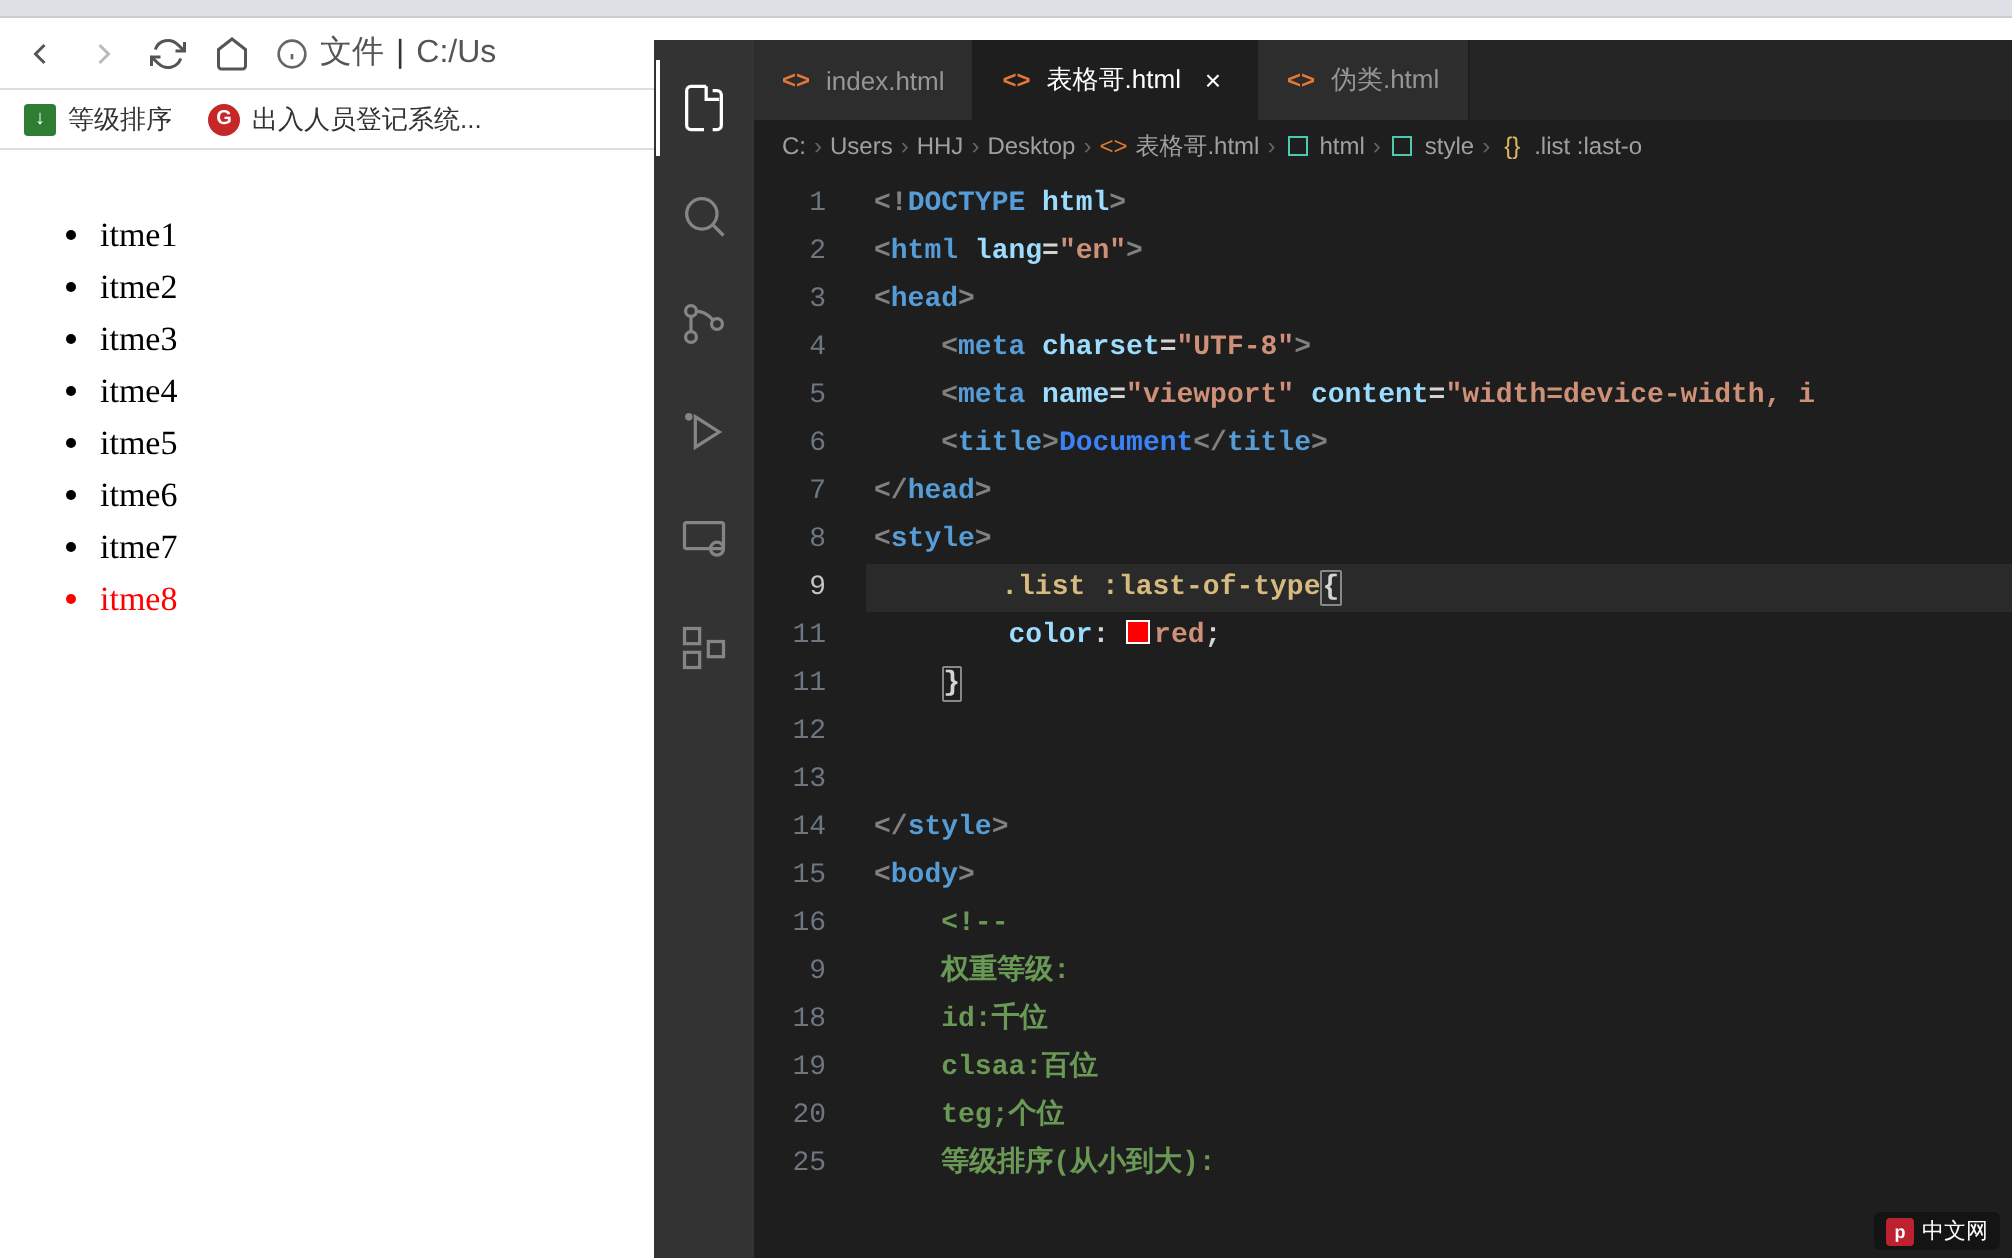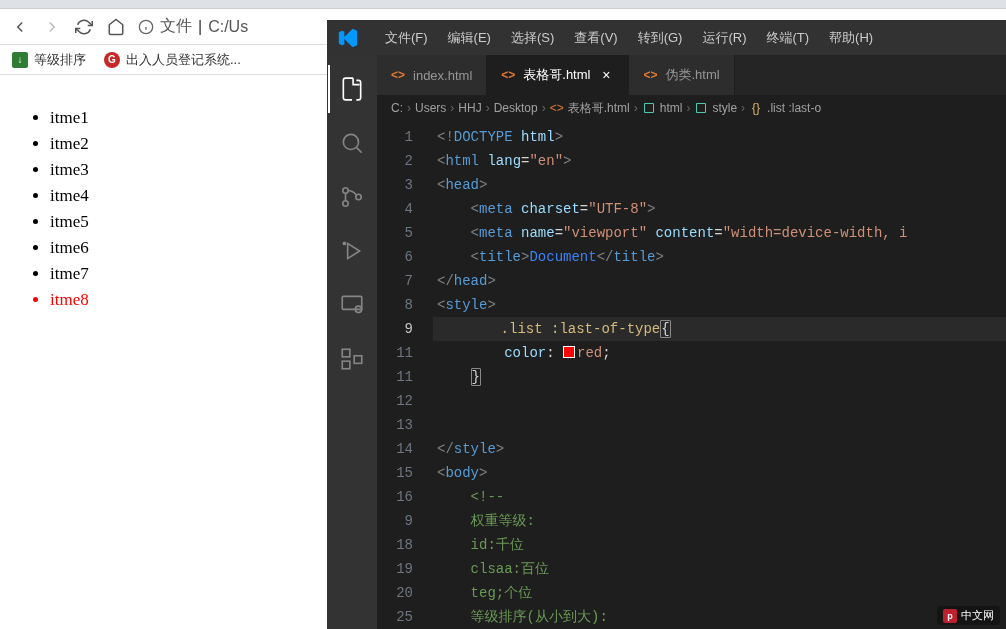--- a/index.html
+++ b/index.html
@@ -18,21 +18,21 @@
     .addr-path { color:#555; }
     
     
     .bookmarks { height: 30px; display:flex; align-items:center; gap:18px; padding: 0 12px; border-bottom:1px solid #ddd; font-size:13px; color:#333;}
     .bm { display:flex; align-items:center; gap:6px; cursor:pointer;}
     .bm-icon { width:16px; height:16px; display:flex; align-items:center; justify-content:center; border-radius:2px; font-size:10px; font-weight:bold; color:#fff;}
     .bm-icon.green { background:#2e7d32; }
     .bm-icon.red { background:#c62828; border-radius:50%; }
     
     
-    .page-content { position:absolute; top:75px; left:12px; width:354px; bottom:0; background:#fff; padding: 30px 4px; }
+    .page-content { position:absolute; top:75px; left:0; width:354px; bottom:0; background:#fff; padding: 30px 16px; }
     .page-content ul { list-style: disc; padding-left: 34px; }
     .page-content li { font-size:17px; line-height: 26px; color:#000; font-family: "Times New Roman", serif;}
     .page-content li.highlight { color: red; }
     
     
     .vscode { position:absolute; top:20px; left:327px; right:0; bottom:0; background:#252526; display:flex; flex-direction:column; font-family:"Microsoft YaHei",sans-serif; color:#ccc; }
     
     
     .vsc-menu { height:36px; background:#323233; display:flex; align-items:center; padding:0 8px; gap:4px;}
     .vsc-logo { width:26px; height:26px; display:flex; align-items:center; justify-content:center; margin-right:10px;}
@@ -67,21 +67,21 @@
     .bc-icon.html { color:#e37933;}
     .bc-icon.tag { color:#4ec9b0;}
     .bc-icon.brace { color:#dcb862;}
     
     
     .editor { flex:1; display:flex; font-family: Consolas, "Courier New", monospace; font-size:14px; line-height:24px; background:#1e1e1e; overflow:hidden;}
     .gutter { width:56px; text-align:right; padding-right:20px; color:#6e7681; user-select:none; padding-top:4px;}
     .gutter div { height:24px; }
     .gutter .cur { color:#c6c6c6; }
     .code { flex:1; padding-top:4px; white-space:pre; color:#d4d4d4; overflow:hidden;}
-    .code .line { height:24px; padding-left:4px;}
+    .code .line { height:24px; padding-left:4px;font-weight:bold;}
     .code .hl-line { background:#2a2a2a; }
     .p-gray { color:#808080;}
     .p-blue { color:#569cd6;}
     .p-attr { color:#9cdcfe;}
     .p-str { color:#ce9178;}
     .p-yellow { color:#d7ba7d;margin-left:30px;}
     .p-comment { color:#6a9955;}
     .p-text { color:#3b82f6;}
     .color-swatch { display:inline-block; width:12px; height:12px; background:red; border:1px solid #fff; vertical-align:-1px; margin-right:2px;}
     .bracket-hl { border:1px solid #888; border-radius:1px;}
@@ -149,37 +149,20 @@
       <li>itme3</li>
       <li>itme4</li>
       <li>itme5</li>
       <li>itme6</li>
       <li>itme7</li>
       <li class="highlight">itme8</li>
     </ul>
 </div>
 
 <div class="vscode">
-  <div class="vsc-menu">
-    <div class="vsc-logo">
-      <svg viewBox="0 0 24 24">
-          <path fill="#0098ff" d="M17 2l5 2v16l-5 2-9-9v6l-3 1-3-2V6l3-2 3 1v6l9-9z"></path>
-        </svg>
-    </div>
-    <div id="vsc-menu-items" style="display:flex;">
-        <div class="menu-item">文件(F)</div>
-        <div class="menu-item">编辑(E)</div>
-        <div class="menu-item">选择(S)</div>
-        <div class="menu-item">查看(V)</div>
-        <div class="menu-item">转到(G)</div>
-        <div class="menu-item">运行(R)</div>
-        <div class="menu-item">终端(T)</div>
-        <div class="menu-item">帮助(H)</div>
-      </div>
-  </div>
   <div class="vsc-body">
     <div class="activity-bar">
       <div class="act-icon active">
           <svg viewBox="0 0 24 24" fill="none" stroke="currentColor" stroke-width="1.5">
             <path d="M13 2H6a2 2 0 00-2 2v16a2 2 0 002 2h6"></path>
             <path d="M16 4h2a2 2 0 012 2v14a2 2 0 01-2 2h-2"></path>
             <path d="M13 2v6h6"></path>
           </svg>
         </div>
       <div class="act-icon">

